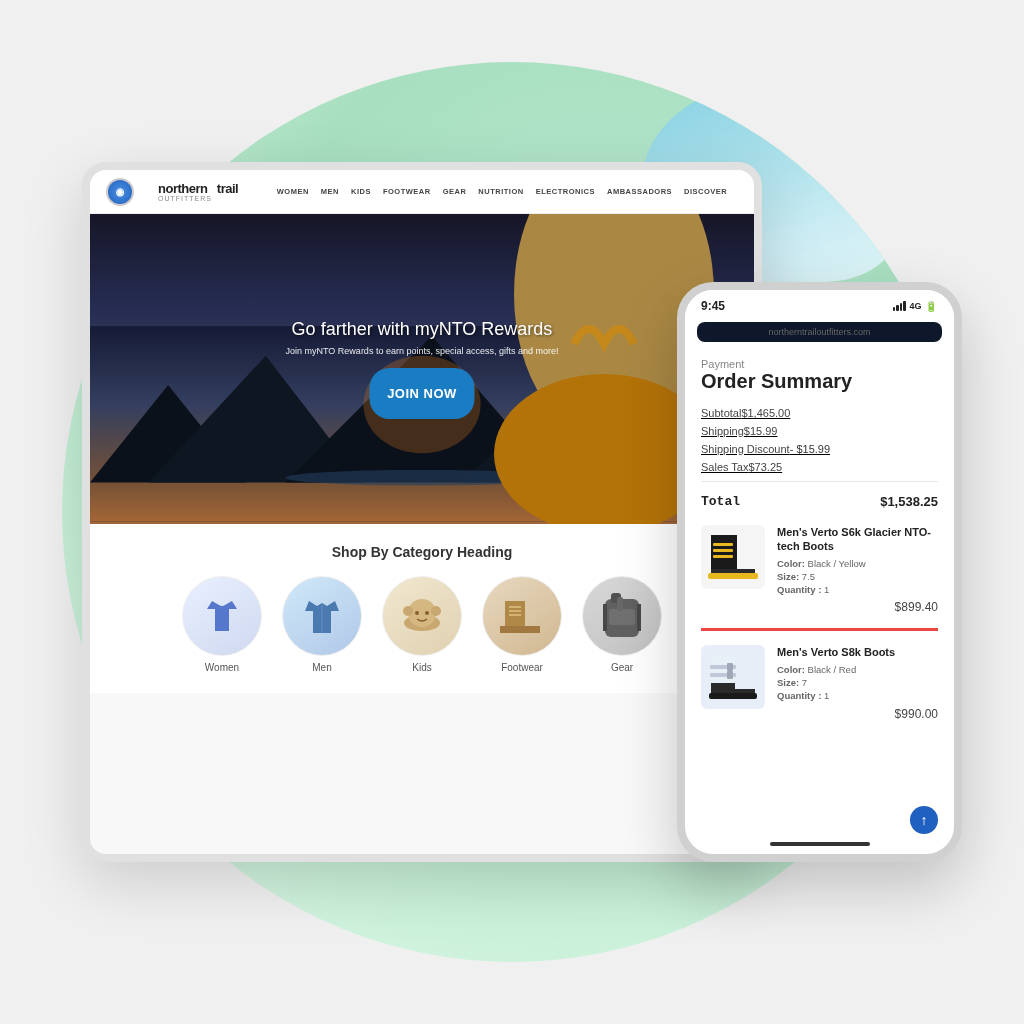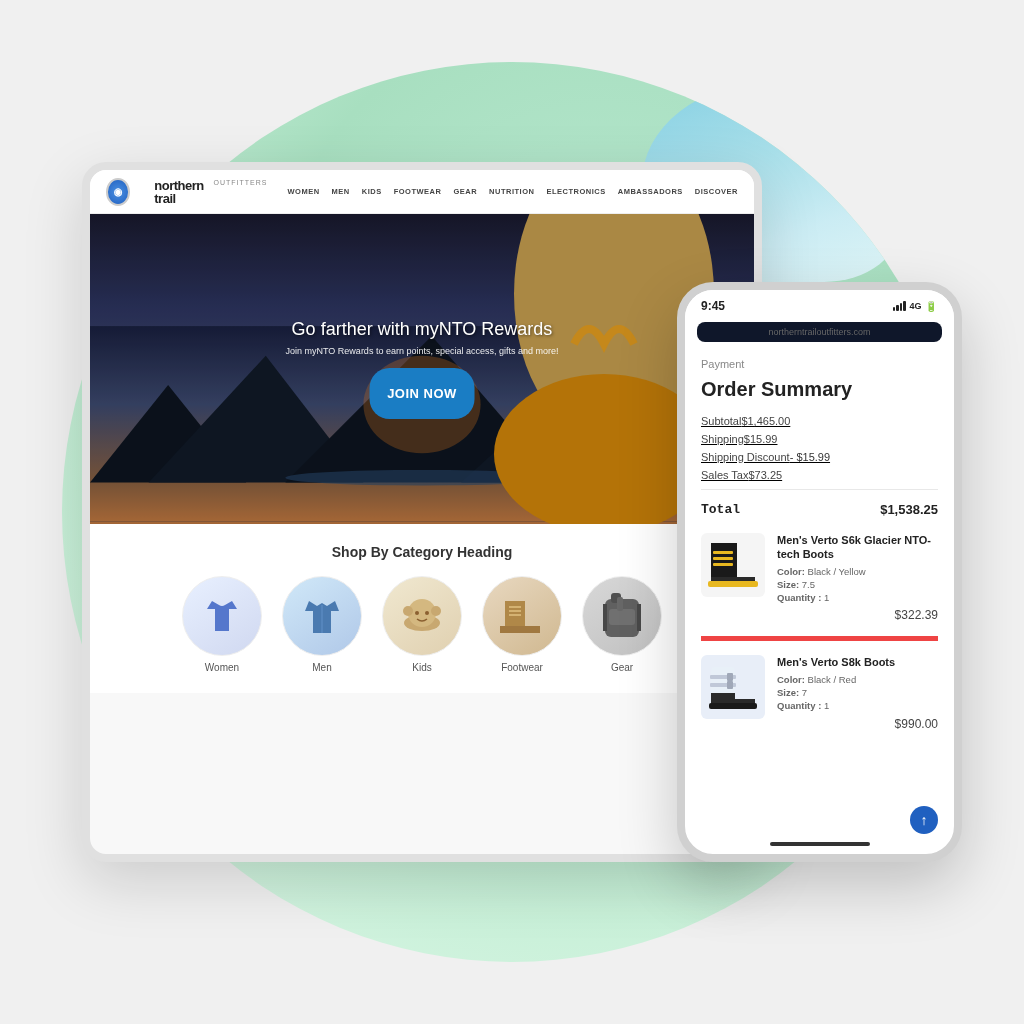--- a/index.html
+++ b/index.html
@@ -85,20 +85,21 @@
       align-items: center;
       justify-content: center;
       color: white;
       font-size: 10px;
       font-weight: bold;
       border: 2px solid #ccc;
     }
 
     .logo-text-group {
       display: flex;
+      flex-direction: column;
       line-height: 1;
       margin-left: 18px;
     }
 
     .logo-main {
       font-size: 13px;
       font-weight: 700;
       color: #222;
       letter-spacing: -0.5px;
     }
@@ -304,21 +305,20 @@
 
     .phone-content {
       padding: 12px 16px;
       overflow: hidden;
       height: calc(100% - 72px);
     }
 
     .phone-section-label {
       font-size: 11px;
       color: #888;
-      margin-bottom: 8px;
     }
 
     .order-summary-title {
       font-size: 20px;
       font-weight: 700;
       color: #222;
       margin-bottom: 14px;
     }
 
     .order-line {
@@ -369,21 +369,21 @@
       border: none;
       border-top: 1px solid #e8e8e8;
       margin: 8px 0;
     }
 
     .product-item {
       display: flex;
       gap: 12px;
       margin-bottom: 14px;
       padding-bottom: 14px;
-      border-bottom: 5px solid #ef4444;
+      border-bottom: 3px solid #ef4444;
     }
 
     .product-thumb {
       width: 64px;
       height: 64px;
       border-radius: 6px;
       overflow: hidden;
       flex-shrink: 0;
       background: #f5f5f5;
       display: flex;
@@ -678,21 +678,21 @@
           <div class="product-name">Men's Verto S6k Glacier NTO-tech Boots</div>
           <div class="product-detail">
             <span class="label">Color: </span><span>Black / Yellow</span>
           </div>
           <div class="product-detail">
             <span class="label">Size: </span><span>7.5</span>
           </div>
           <div class="product-detail">
             <span class="label">Quantity : </span><span>1</span>
           </div>
-          <div class="product-price">$322.39</div>
+          <div class="product-price">$899.40</div>
         </div>
       </div>
 
       <div class="product-item" style="border-bottom:none;">
         <div class="product-thumb" style="background:#e8eef8;">
           <svg width="60" height="56" viewBox="0 0 60 56" xmlns="http://www.w3.org/2000/svg">
 
             <rect x="8" y="8" width="24" height="32" rx="4" fill="#e8f0f8"></rect>
             <path d="M8 34 L8 48 L52 48 L52 40 L32 40 L32 34 Z" fill="#2a2a2a"></path>
             <rect x="6" y="44" width="48" height="6" rx="2" fill="#1a1a1a"></rect>

